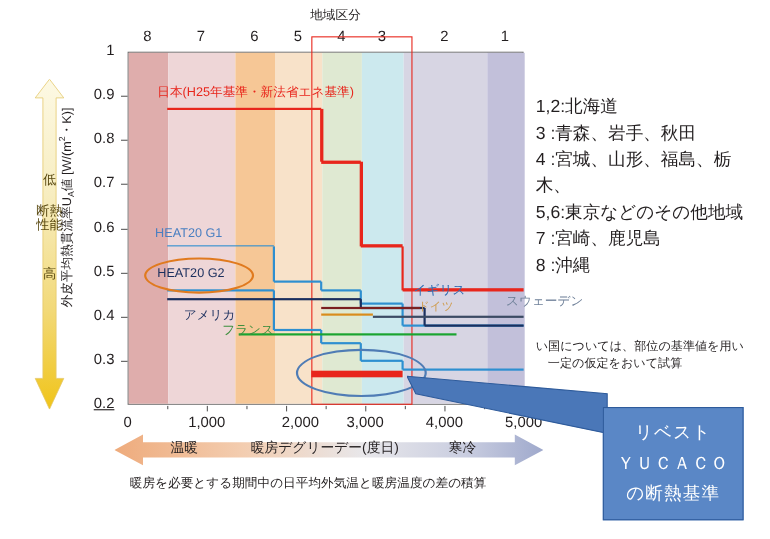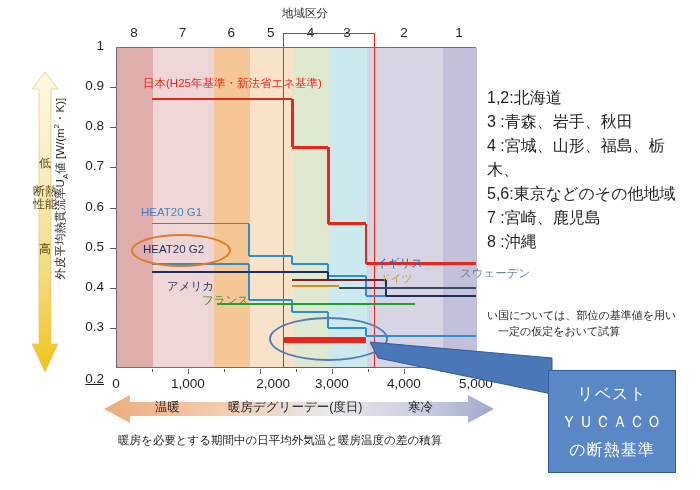--- a/index.html
+++ b/index.html
@@ -144,21 +144,21 @@
     <div class="ytick-label" style="left: 74px; top: 158.375px;">0.7</div>
     <div class="ytick" style="top: 167.375px;"></div>
     <div class="ytick-label" style="left: 74px; top: 198.5px;">0.6</div>
     <div class="ytick" style="top: 207.5px;"></div>
     <div class="ytick-label" style="left: 74px; top: 238.625px;">0.5</div>
     <div class="ytick" style="top: 247.625px;"></div>
     <div class="ytick-label" style="left: 74px; top: 278.75px;">0.4</div>
     <div class="ytick" style="top: 287.75px;"></div>
     <div class="ytick-label" style="left: 74px; top: 318.875px;">0.3</div>
     <div class="ytick" style="top: 327.875px;"></div>
-    <div class="ytick-label" style="left: 74px; top: 371px; text-decoration: underline;">0.2</div>
+    <div class="ytick-label" style="left: 74px; top: 359px; text-decoration: underline;">0.2</div>
   </div>
 
 <div id="xtick-holder">
     <div class="xtick-label" style="left: 86px;">0</div>
     <div class="xtick" style="left: 152px; height: 3px;"></div>
     <div class="xtick-label" style="left: 158px;">1,000</div>
     <div class="xtick" style="left: 188px;"></div>
     <div class="xtick" style="left: 224px; height: 3px;"></div>
     <div class="xtick-label" style="left: 230px; text-align: right;">2,000</div>
     <div class="xtick" style="left: 260px;"></div>

